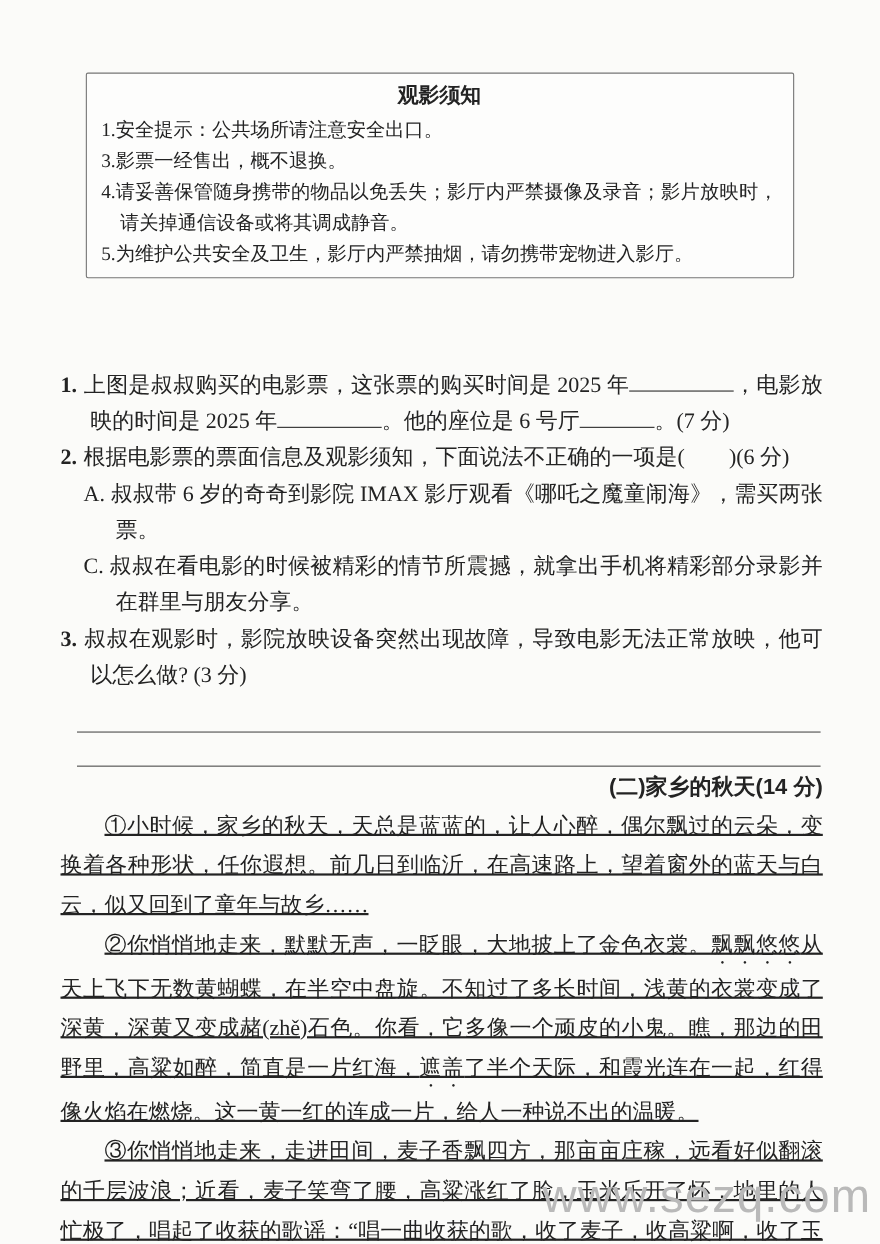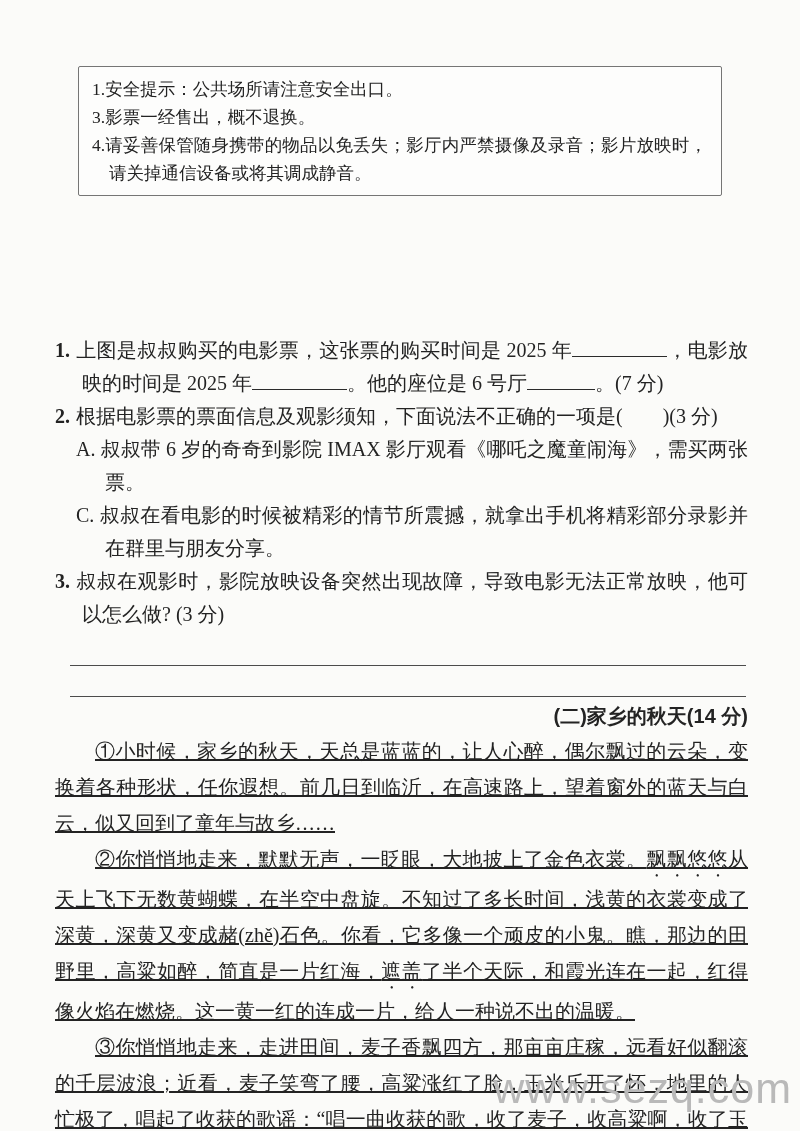--- a/index.html
+++ b/index.html
@@ -90,33 +90,35 @@
     color:#b9b9b9;
     user-select:none;
   }
 </style>
 </head>
 <body>
 
 <div class="page">
 
   <div class="notice-box">
+    <div class="notice-title">观影须知</div>
     <div class="notice-item"><span>1.</span><span>安全提示：公共场所请注意安全出口。</span></div>
     <div class="notice-item"><span>3.</span><span>影票一经售出，概不退换。</span></div>
     <div class="notice-item"><span>4.</span><span>请妥善保管随身携带的物品以免丢失；影厅内严禁摄像及录音；影片放映时，请关掉通信设备或将其调成静音。</span></div>
+    <div class="notice-item"><span>5.</span><span>为维护公共安全及卫生，影厅内严禁抽烟，请勿携带宠物进入影厅。</span></div>
   </div>
 
   <div class="main">
 
     <div class="q">
       <span class="qnum">1.</span><span>上图是叔叔购买的电影票，这张票的购买时间是 2025 年</span><span class="blank w1"></span><span>，电影放映的时间是 2025 年</span><span class="blank w1"></span><span>。他的座位是 6 号厅</span><span class="blank w2"></span><span>。(7 分)</span>
     </div>
 
     <div class="q">
-      <span class="qnum">2.</span><span>根据电影票的票面信息及观影须知，下面说法不正确的一项是(　　)(3 分)</span>
+      <span class="qnum">2.</span><span>根据电影票的票面信息及观影须知，下面说法不正确的一项是(　　)(6 分)</span>
     </div>
     <div class="opt">
       <span>A.</span> <span>叔叔带 6 岁的奇奇到影院 IMAX 影厅观看《哪吒之魔童闹海》，需买两张票。</span>
     </div>
     <div class="opt">
       <span>C.</span> <span>叔叔在看电影的时候被精彩的情节所震撼，就拿出手机将精彩部分录影并在群里与朋友分享。</span>
     </div>
 
     <div class="q">
       <span class="qnum">3.</span><span>叔叔在观影时，影院放映设备突然出现故障，导致电影无法正常放映，他可以怎么做? (3 分)</span>

